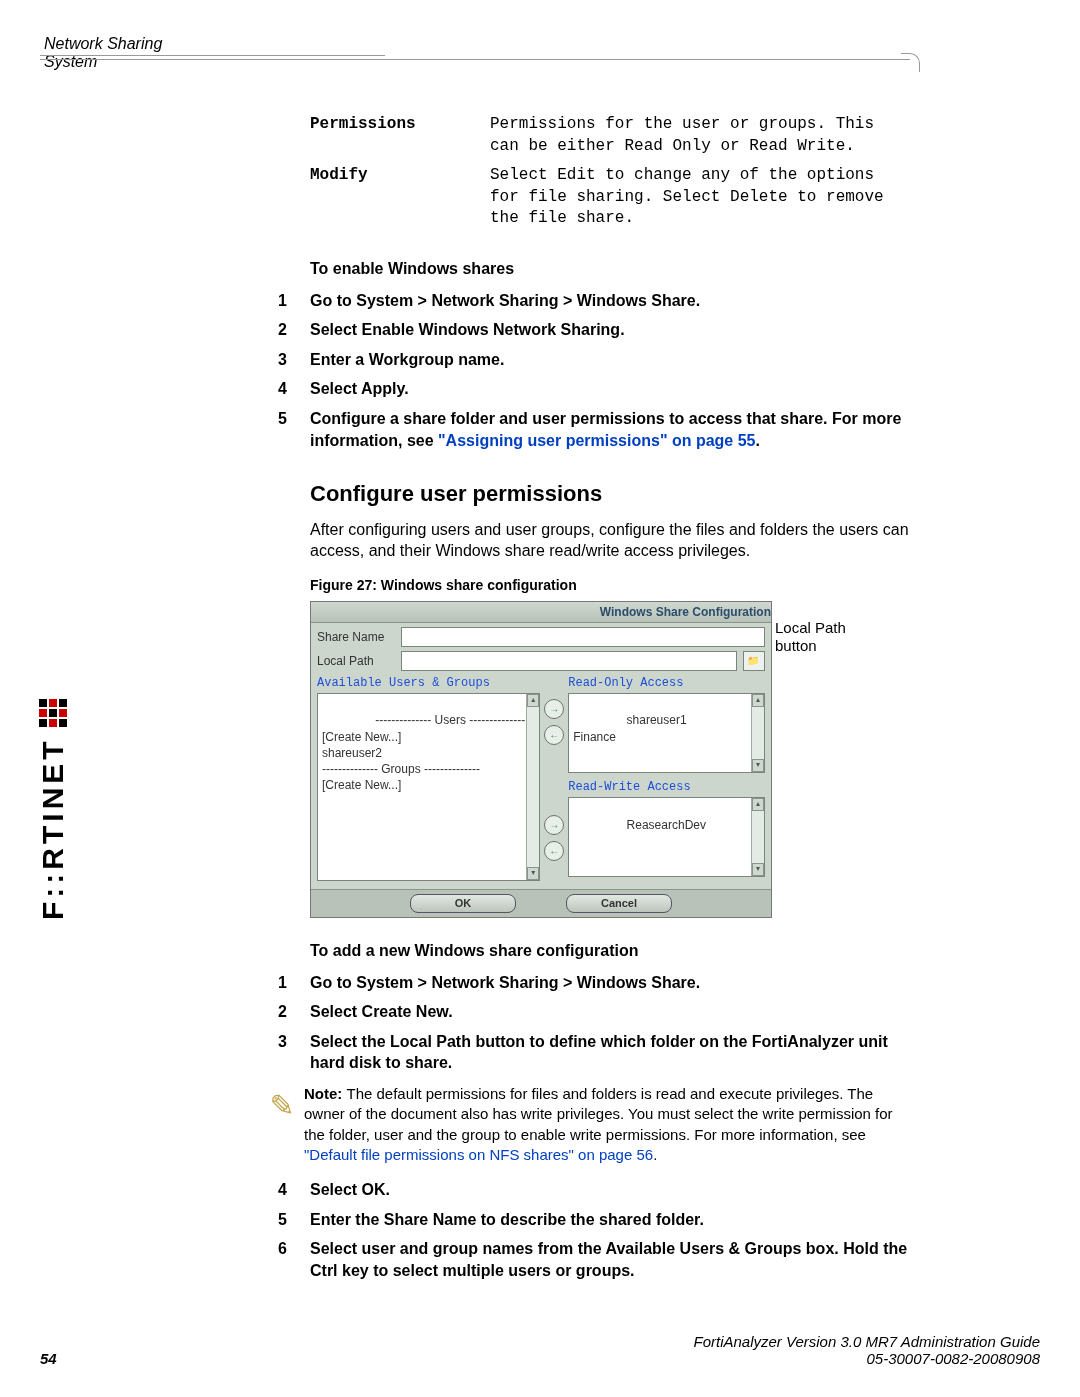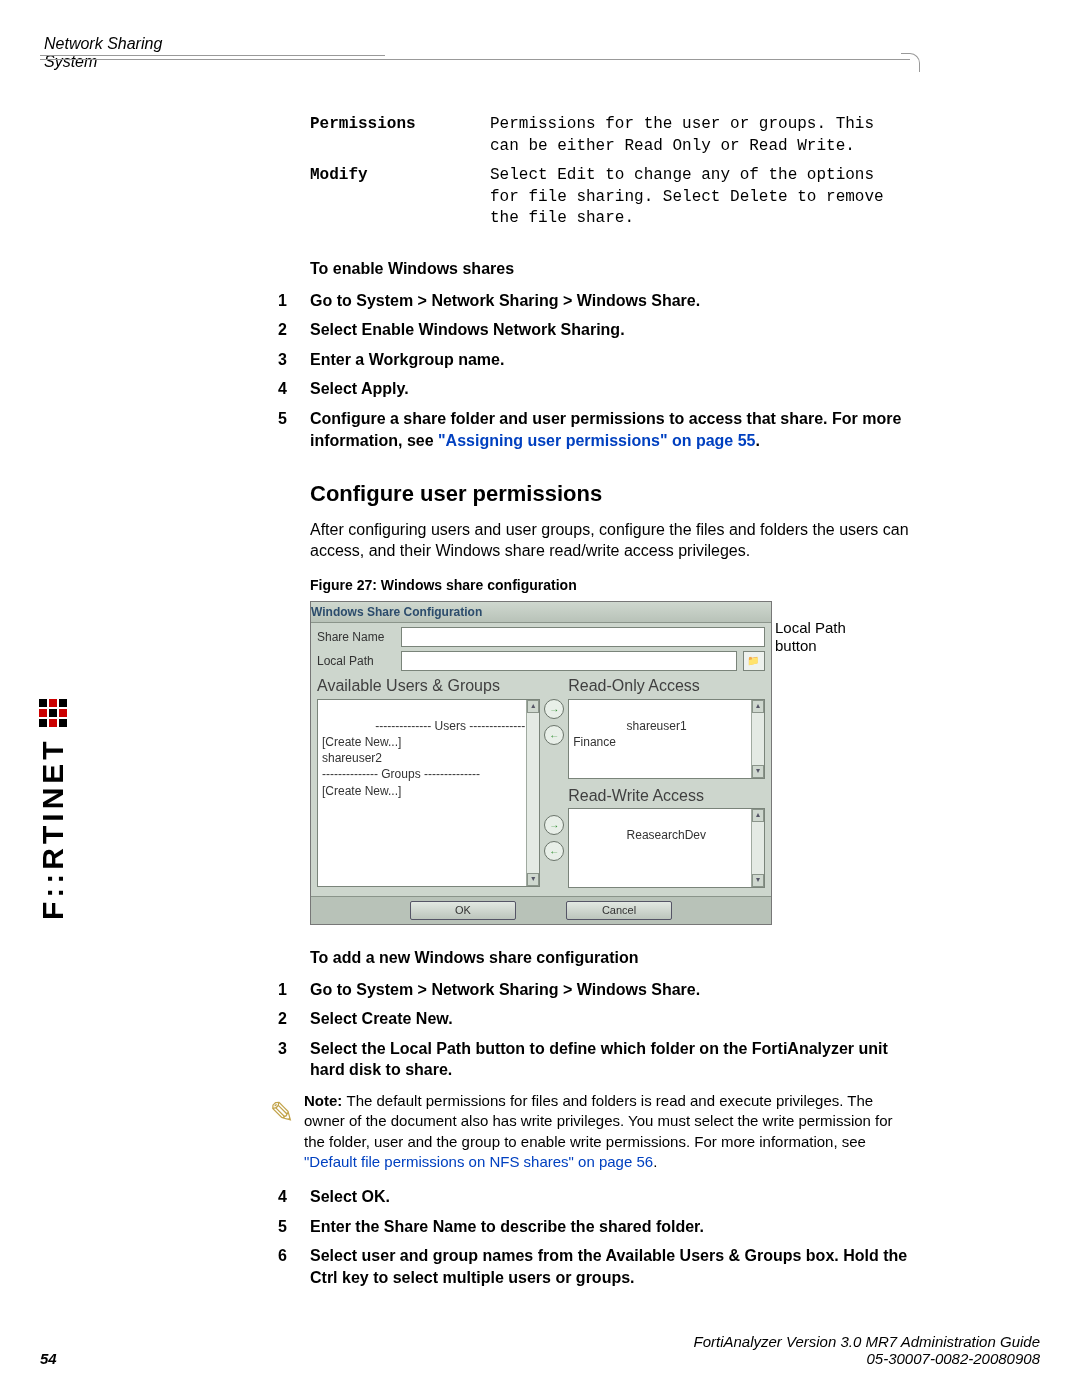--- a/index.html
+++ b/index.html
@@ -129,21 +129,21 @@
   }
   .dialog {
     width: 460px;
     border: 1px solid #777;
     background: #c7d0c7;
     font-size: 12px;
     color: #333;
     position: relative;
   }
   .dlg-title {
-    text-align: left;
+    text-align: right;
     font-weight: bold;
     color: #2c4c6c;
     font-size: 12px;
     padding: 2px 0;
     background: linear-gradient(#cfd8cf, #b8c2b8);
     border-bottom: 1px solid #8a948a;
   }
   .dlg-body {
     padding: 4px 6px 8px 6px;
     background: #cdd6cd;
@@ -196,23 +196,24 @@
     background: #e8efe8;
     border: 1px solid #6a746a;
     display: flex;
     align-items: center;
     justify-content: center;
     font-size: 10px;
     color: #2c8c2c;
   }
   .colR { flex: 1; }
   .listhdr {
-    font-size: 16px;
-    color: #404040;
+    font-size: 12px;
+    color: #1d4ed8;
     margin-bottom: 2px;
+    font-family: Liberation Mono, monospace;
   }
   .listbox {
     background: #fff;
     border: 1px solid #7a847a;
     height: 188px;
     position: relative;
     box-sizing: border-box;
     padding: 2px 14px 2px 4px;
     font-family: inherit;
     white-space: pre;
@@ -246,26 +247,26 @@
     background: #b8c2b8;
     display: flex;
     justify-content: center;
     gap: 50px;
     padding: 4px 0;
     border-top: 1px solid #8a948a;
   }
   .dlg-btn {
     min-width: 80px;
     text-align: center;
-    font-weight: normal;
+    font-weight: bold;
     font-size: 11px;
     padding: 1px 12px;
     border: 1px solid #556;
     background: linear-gradient(#e2e8e2, #bcc5bc);
-    border-radius: 2px;
+    border-radius: 8px;
   }
   .callout {
     position: absolute;
     left: 465px;
     top: 18px;
     font-size: 15px;
     color: #000;
     line-height: 1.2;
   }
   .callout-line {

